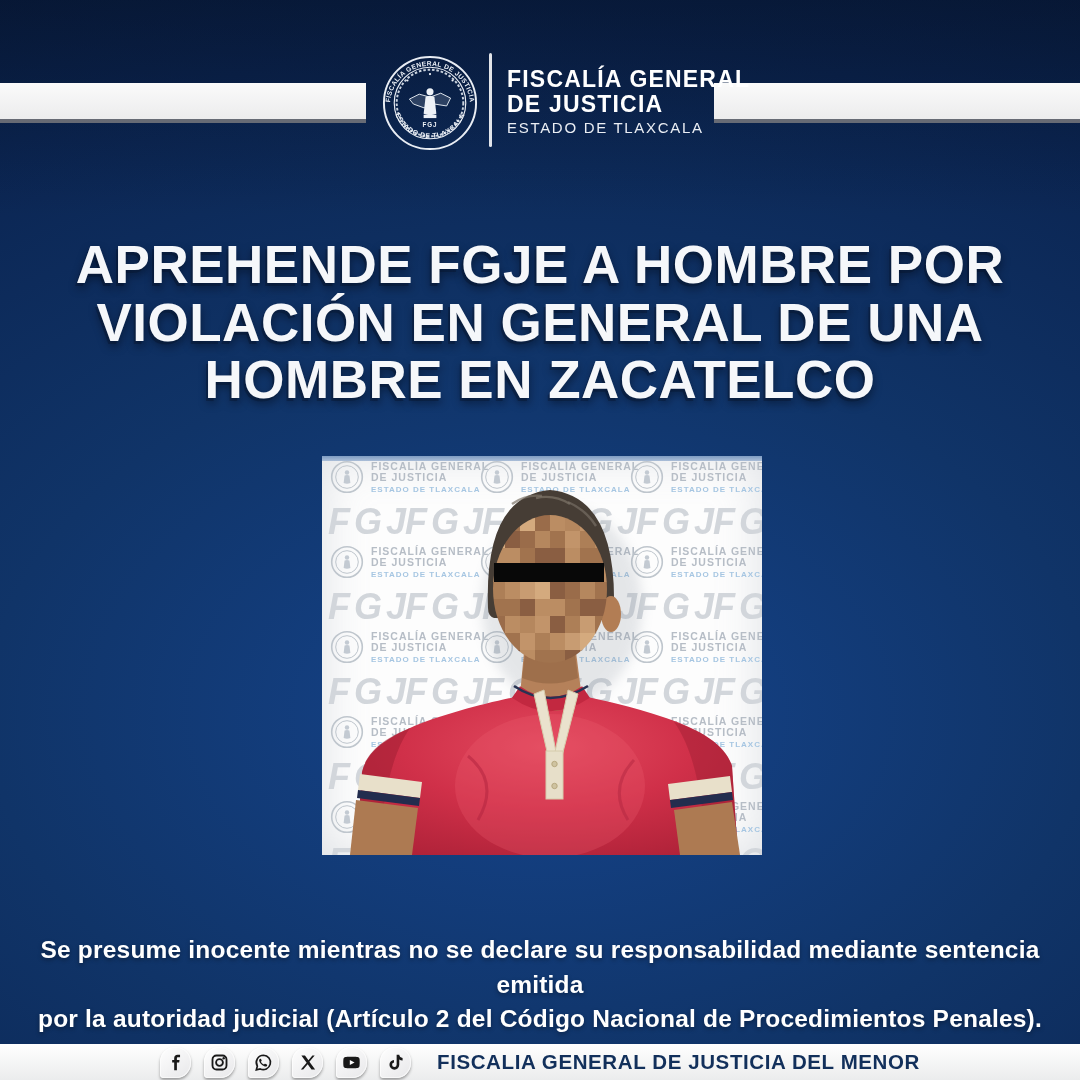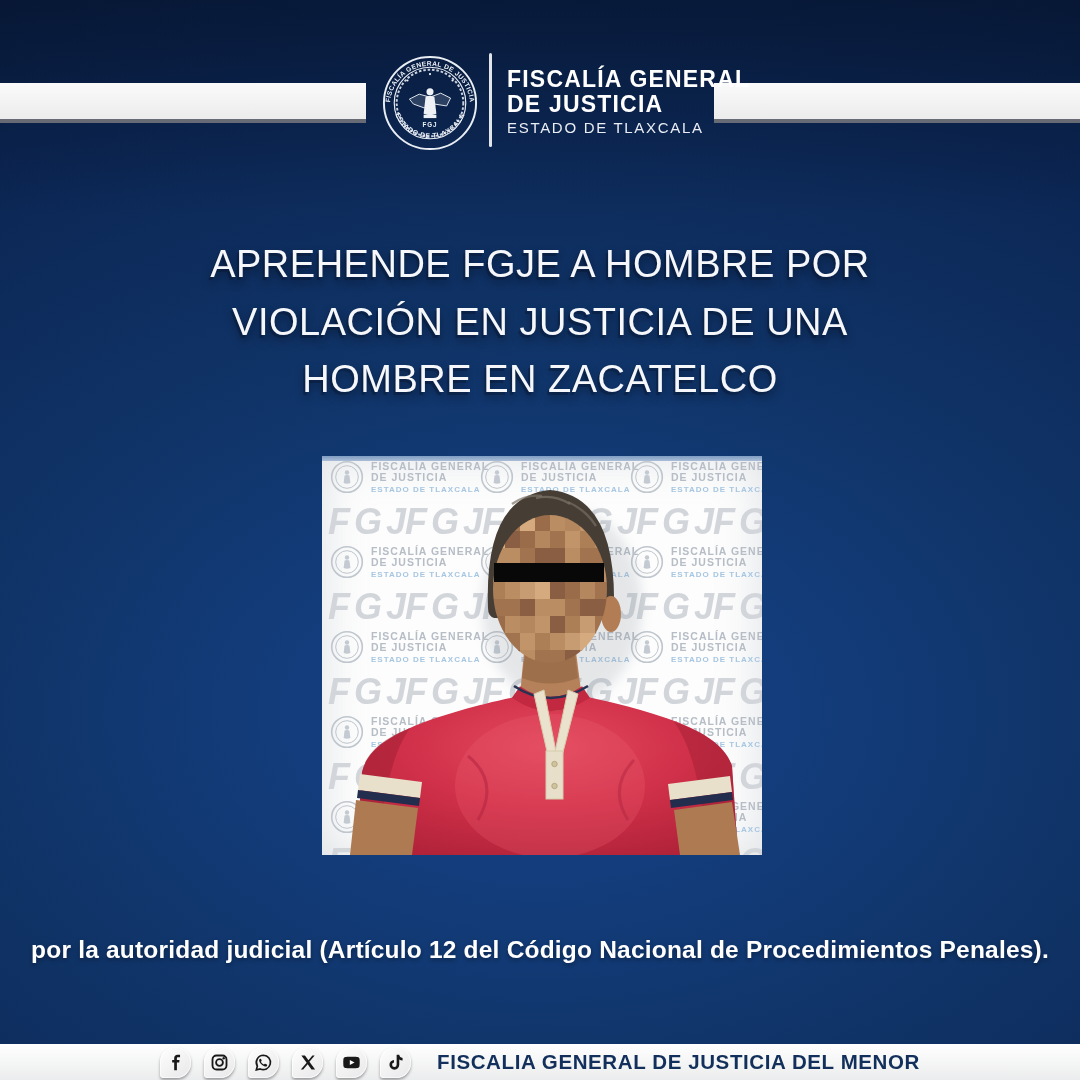--- a/index.html
+++ b/index.html
@@ -17,21 +17,21 @@
   .stripe.left{left:0;width:366px;}
   .stripe.right{left:714px;width:366px;}
   .header-seal{position:absolute;left:381px;top:54px;width:98px;height:98px;}
   .header-divider{position:absolute;left:489px;top:53px;width:2.5px;height:94px;
     background:rgba(255,255,255,.88);border-radius:2px;}
   .header-text{position:absolute;left:507px;top:67px;color:#fff;}
   .ht1{font-size:23px;font-weight:bold;letter-spacing:1.2px;line-height:24.5px;white-space:nowrap;}
   .ht3{font-size:15px;font-weight:400;letter-spacing:1.7px;margin-top:3px;color:#eaeef4;white-space:nowrap;}
   
   .headline{position:absolute;left:0;right:0;top:236px;text-align:center;color:#f5f7fa;
-    font-weight:normal;font-size:38px;line-height:57.5px;letter-spacing:.5px;
+    font-weight:bold;font-size:53px;line-height:57.5px;letter-spacing:.5px;
     text-shadow:0 5px 9px rgba(2,8,20,.5), -2px 3px 0 rgba(9,20,44,.35);}
   
   .photo{position:absolute;left:322px;top:456px;width:440px;height:399px;}
   .backdrop{position:absolute;inset:0;background:#fdfdfd;overflow:hidden;
     box-shadow:inset 0 0 46px rgba(150,160,172,.30);}
   .backdrop::before{content:'';position:absolute;top:0;left:0;right:0;height:5px;z-index:3;
     background:linear-gradient(#7e9cc2,#abbed8);}
   .wm-unit{position:absolute;display:flex;gap:7px;align-items:center;}
   .wm-seal{width:34px;height:34px;flex:0 0 auto;}
   .wm-l1{font-size:10.5px;font-weight:bold;color:#b6bdc6;letter-spacing:1px;line-height:11.5px;white-space:nowrap;}
@@ -90,21 +90,21 @@
   <div class="header-divider"></div>
 
   <div class="header-text">
     <div class="ht1">FISCALÍA GENERAL</div>
     <div class="ht1">DE JUSTICIA</div>
     <div class="ht3">ESTADO DE TLAXCALA</div>
   </div>
 
   <div class="headline">
     <div>APREHENDE FGJE A HOMBRE POR</div>
-    <div>VIOLACIÓN EN JUSTICIA DE UNA</div>
+    <div>VIOLACIÓN EN GENERAL DE UNA</div>
     <div>HOMBRE EN ZACATELCO</div>
   </div>
 
   <div class="photo">
     <div class="backdrop">
       <div id="wm-layer" style="position:absolute;inset:0;">
           <div class="wm-unit" style="left: 8px; top: 4px;">
             <svg class="wm-seal" viewBox="0 0 34 34">
               <circle cx="17" cy="17" r="15.3" fill="none" stroke="#bfc6cd" stroke-width="1.6"></circle>
               <circle cx="17" cy="17" r="11.3" fill="none" stroke="#bfc6cd" stroke-width="1"></circle>
@@ -456,21 +456,22 @@
           <rect x="243" y="194" width="15" height="17" fill="#8a5e42"></rect>
           <rect x="258" y="194" width="15" height="17" fill="#bb8d63"></rect>
           <rect x="273" y="194" width="15" height="17" fill="#bb8d63"></rect>
         </g>
 
       <rect x="172" y="107" width="110" height="19" fill="#080808"></rect>
     </svg>
   </div>
 
   <div class="disclaimer">
-    <div>por la autoridad judicial (Artículo 12 del Código Nacional de Procedimientos Penales).</div>
+    <div>Se presume inocente mientras no se declare su responsabilidad mediante sentencia emitida</div>
+    <div>por la autoridad judicial (Artículo 2 del Código Nacional de Procedimientos Penales).</div>
   </div>
 
   <div class="footer">
     <div class="icons" id="icon-row">
         <div class="badge">
           <svg viewBox="0 0 24 24">
             <path fill="#191919" d="M14.9 6.1h2.3V3.2h-2.8c-2.5 0-3.9 1.5-3.9 3.9v2H8.2v3h2.3v8.7h3.1v-8.7h2.6l.4-3h-3V7.2c0-.8.4-1.1 1.3-1.1z"></path>
           </svg>
         </div>
         <div class="badge">

